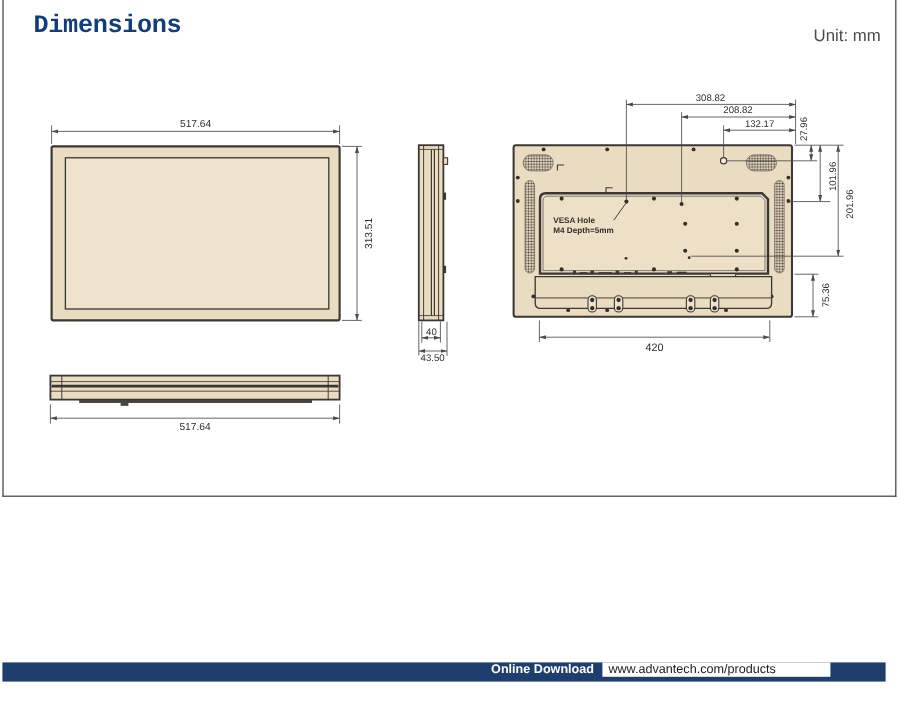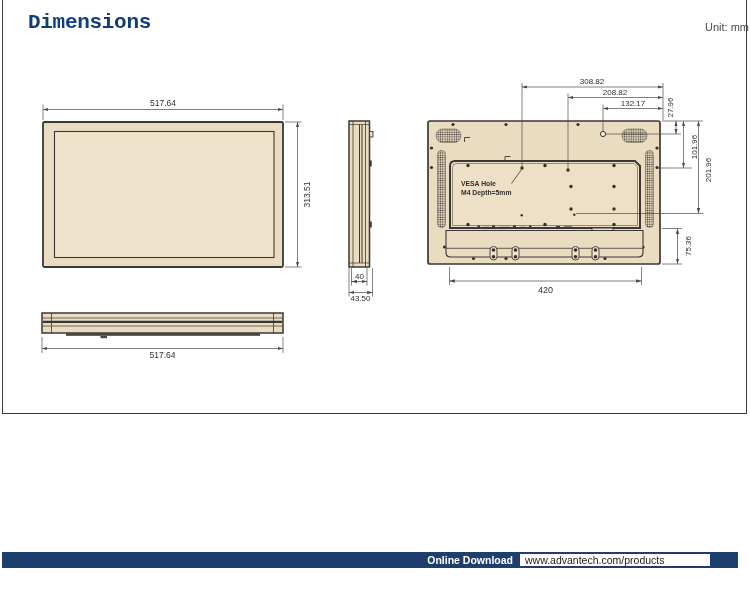--- a/index.html
+++ b/index.html
@@ -10,34 +10,34 @@
   .page-frame{
     position:absolute;left:2px;top:0;width:743px;height:413px;
     border-left:1px solid #3c3c3c;border-right:1px solid #3c3c3c;border-bottom:1px solid #3c3c3c;
     background:#ffffff;
   }
   .section-title{
     position:absolute;left:28px;top:11px;
     font-size:21px;font-weight:bold;letter-spacing:-0.3px;color:#113D7C;font-family:Liberation Mono, monospace;
   }
   .unit-label{
-    position:absolute;right:1px;top:21px;
-    font-size:11px;color:#4a4a4a;
+    position:absolute;right:16px;top:21px;
+    font-size:14px;color:#4a4a4a;
   }
   .drawing-svg{position:absolute;left:0;top:0;}
   .footer-bar{
     position:absolute;left:2px;top:552px;width:736px;height:16px;
-    background:#1E3F6E;display:flex;align-items:center;justify-content:flex-end;
+    background:#1E3F6E;display:flex;align-items:flex-start;justify-content:flex-end;
   }
   .footer-label{
     color:#ffffff;font-size:10.5px;font-weight:bold;margin-right:7px;white-space:nowrap;
   }
   .footer-url{
     background:#ffffff;width:185px;height:12px;line-height:12px;
-    font-size:10.5px;color:#1a1a1a;padding-left:5px;margin-right:28px;white-space:nowrap;
+    font-size:10.5px;color:#1a1a1a;padding-left:5px;margin-right:46px;white-space:nowrap;
   }
   
   .dim{font-family:"Liberation Sans",sans-serif;font-size:8.5px;fill:#2f2f2f;}
   .dim-sm{font-family:"Liberation Sans",sans-serif;font-size:8px;fill:#2f2f2f;}
   .dim-lg{font-family:"Liberation Sans",sans-serif;font-size:9px;fill:#2f2f2f;}
   .note{font-family:"Liberation Sans",sans-serif;font-size:6.8px;font-weight:600;fill:#332f2b;}
 </style>
 </head>
 <body>
 

